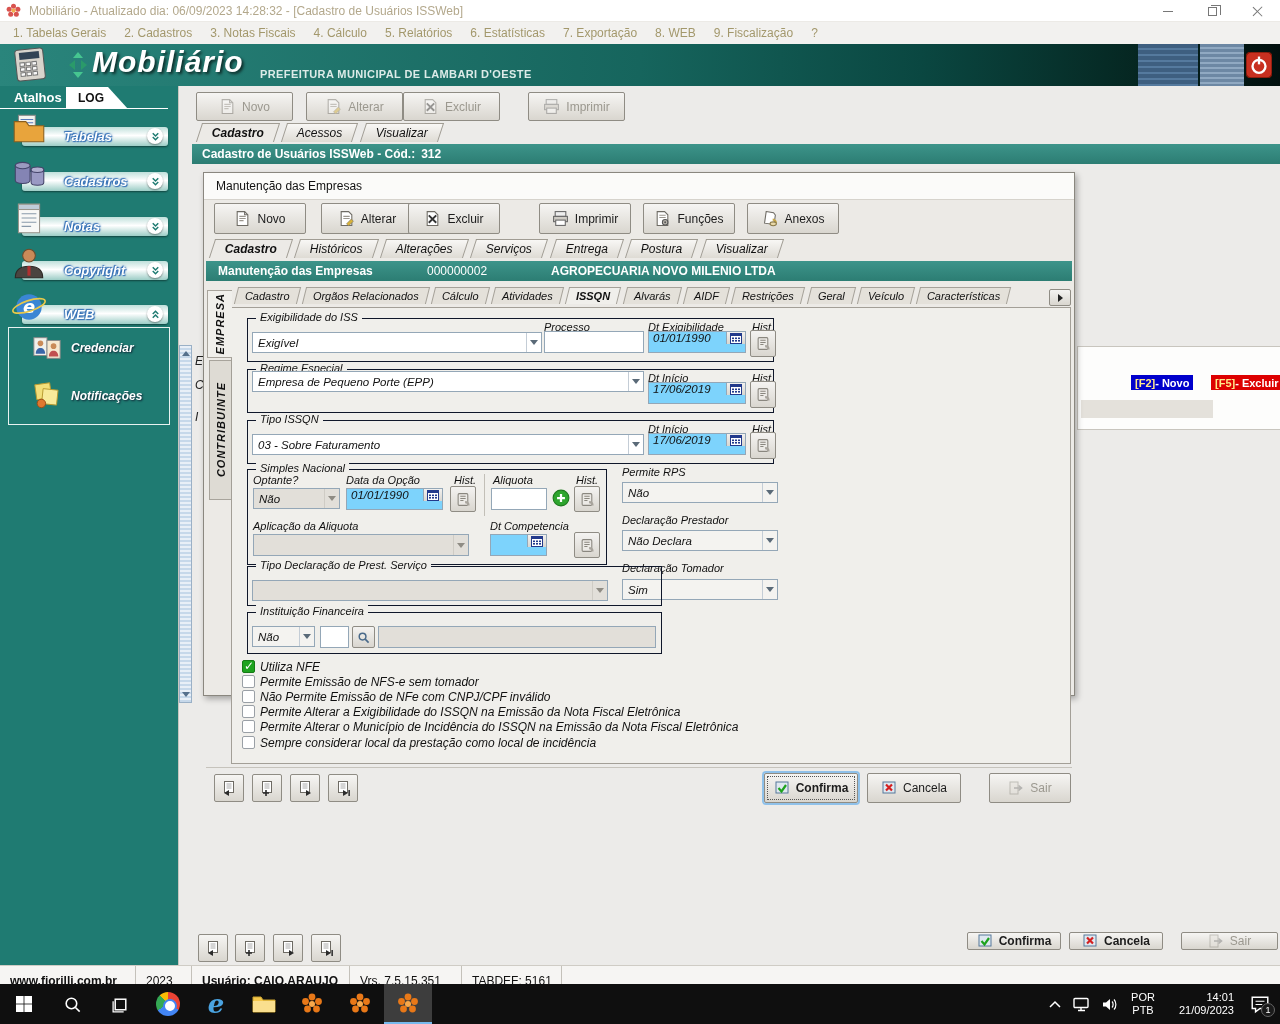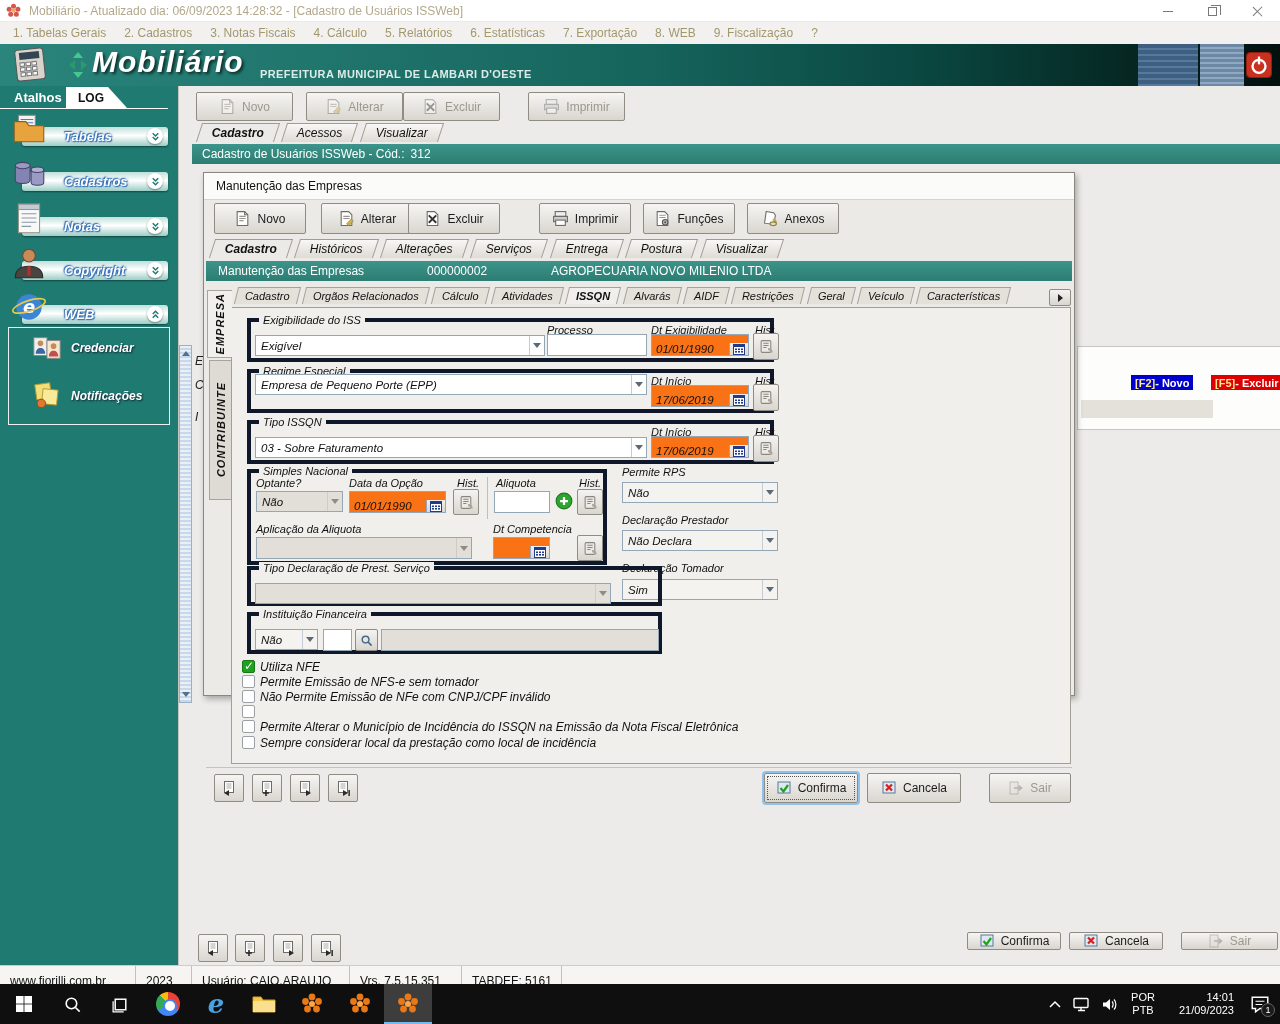--- a/index.html
+++ b/index.html
@@ -1,20 +1,20 @@
 <!DOCTYPE html>
 <html><head>
 <meta charset="utf-8">
 <style>
 *{margin:0;padding:0;box-sizing:border-box}
 html,body{width:1280px;height:1024px}
 body{position:relative;font-family:"Liberation Sans","DejaVu Sans",sans-serif;font-size:12px;background:#ecebe9;overflow:hidden;color:#111}
 .abs{position:absolute}
 .i{font-style:italic}
-.b{font-weight:normal}
+.b{font-weight:bold}
 svg{display:block}
 
 .titlebar{position:absolute;top:0;left:0;width:1280px;height:22px;background:#fff;display:flex;align-items:center;border-bottom:1px solid #eceae6}
 .titlebar .ttl{margin-left:8px;color:#b3a88c;font-size:12px}
 .wbtns{position:absolute;right:0;top:0;height:22px;display:flex}
 .win-btn{width:45px;height:22px;display:flex;align-items:center;justify-content:center}
 .g-min{width:10px;height:1px;background:#777}
 .g-res{width:9px;height:9px;border:1px solid #777;position:relative}
 .g-res::before{content:"";position:absolute;top:-3px;left:2px;width:9px;height:9px;border:1px solid #777;border-bottom:none;border-left:none}
 .g-cls{position:relative;width:12px;height:12px}
@@ -60,33 +60,33 @@
 .dialog{position:absolute;left:203px;top:172px;width:872px;height:524px;background:#eceae6;border:1px solid #8a877f;box-shadow:2px 3px 6px rgba(0,0,0,.3)}
 .dlg-title{height:27px;background:#fbfbf9;border-bottom:1px solid #d6d3cc;display:flex;align-items:center;padding-left:12px}
 .dlg-teal{position:absolute;left:2px;top:88px;width:866px;height:20px}
 .stab{display:inline-block;border:1px solid #a5a199;border-bottom:none;background:#e4e1da;margin-right:2px;transform:skewX(-14deg)}
 .stab>span{display:block;transform:skewX(14deg);padding:2px 8px;font-size:11px;font-style:italic;white-space:nowrap}
 .stab.active{background:#f0efeb;position:relative;z-index:3}
 .stab.active>span{font-weight:bold}
 .vtab{position:absolute;display:flex;align-items:center;justify-content:center;font-style:italic;font-weight:bold;font-size:11px;border:1px solid #a8a49c}
 .vtab span{writing-mode:vertical-rl;transform:rotate(180deg);letter-spacing:1px}
 .frame{position:absolute;left:27px;top:134px;width:840px;height:457px;border:1px solid #a39f97;background:#f0efeb}
-.grp{position:absolute;border:4px solid #0f172a}
+.grp{position:absolute;border:1px solid #0f172a}
 .grp .lg{position:absolute;top:-8px;left:8px;background:#f0efeb;padding:0 4px;font-size:11px;font-style:italic;white-space:nowrap}
 .flabel{position:absolute;font-size:11px;font-style:italic;white-space:nowrap}
 .combo{position:absolute;height:21px;background:#fff;border:1px solid #94a7b7;display:flex;align-items:center}
 .combo .ct{flex:1;padding-left:5px;font-size:11.5px;font-style:italic;overflow:hidden;white-space:nowrap}
 .combo .ca{width:15px;height:100%;display:flex;align-items:center;justify-content:center;border-left:1px solid #c4cdd6}
 .combo .ca::before{content:"";border:4px solid transparent;border-top:5px solid #5a6a78;margin-top:4px}
 .combo.dis{background:#e2dfd9}
 .combo.dis .ca{border-left-color:#cfccc5}
 .combo.dis .ca::before{border-top-color:#8f8c84}
 .tin{position:absolute;height:22px;border:1px solid #94a7b7;background:#fff;font-size:11.5px;font-style:italic;padding:0 4px;font-family:inherit}
 .tin:disabled,.tin.dis{background:#e2dfd9}
-.datef{position:absolute;height:22px;border:1px solid #94a7b7;background:#f97316;display:flex;align-items:flex-end}
+.datef{position:absolute;height:22px;border:1px solid #94a7b7;background:#7dd3fc;display:flex;align-items:flex-start}
 .datef .dv{flex:1;display:flex;align-items:center;padding-left:4px;font-size:11.5px;font-style:italic;white-space:nowrap}
 .calbtn{width:19px;background:linear-gradient(#f2f1ef,#d9d6cf);border-left:1px solid #94a7b7;display:flex;align-items:center;justify-content:center}
 .sqbtn{position:absolute;background:linear-gradient(#f4f3f1,#d9d6cf);border:1px solid #8f8c84;border-radius:2px;display:flex;align-items:center;justify-content:center}
 .chk{position:absolute;width:13px;height:13px;border:1px solid #9aa0a6;background:#fff;border-radius:2px}
 .chk.checked{background:#1ea31e;border-color:#157a15}
 .chk.checked::after{content:"✓";position:absolute;left:1px;top:-2px;color:#fff;font-size:12px;font-weight:bold}
 .chk-lb{position:absolute;font-size:12px;font-style:italic;white-space:nowrap}
 .focusring{box-shadow:0 0 0 2px #8fc1ea;outline:1px dotted #555;outline-offset:-4px}
 
 .statusbar{position:absolute;top:965px;left:0;width:1280px;height:31px;background:#f6f5f3;border-top:1px solid #cfccc5;display:flex;align-items:center;font-size:12px}
@@ -737,20 +737,21 @@
       <input class="tin dis" style="left: 130px; top: 13px; width: 278px;" disabled="" value="">
     </div>
 
     <span class="chk checked" style="left:10px;top:352px"></span>
     <span class="chk-lb" style="left:28px;top:352px">Utiliza NFE</span>
     <span class="chk" style="left:10px;top:367px"></span>
     <span class="chk-lb" style="left:28px;top:367px">Permite Emissão de NFS-e sem tomador</span>
     <span class="chk" style="left:10px;top:382px"></span>
     <span class="chk-lb" style="left:28px;top:382px">Não Permite Emissão de NFe com CNPJ/CPF inválido</span>
     <span class="chk" style="left:10px;top:397px"></span>
+    <span class="chk-lb" style="left:28px;top:397px">Permite Alterar a Exigibilidade do ISSQN na Emissão da Nota Fiscal Eletrônica</span>
     <span class="chk" style="left:10px;top:412px"></span>
     <span class="chk-lb" style="left:28px;top:412px">Permite Alterar o Município de Incidência do ISSQN na Emissão da Nota Fiscal Eletrônica</span>
     <span class="chk" style="left:10px;top:428px"></span>
     <span class="chk-lb" style="left:28px;top:428px">Sempre considerar local da prestação como local de incidência</span>
   </div>
 
   <div class="abs" style="left:2px;top:594px;width:866px;height:42px;border-top:1px solid #c6c3bc">
     <div class="btn navbtn" style="left:8px;top:6px">
       <svg width="16" height="16" viewBox="0 0 16 16">
           <rect x="3.5" y="1.5" width="9" height="11" fill="#fff" stroke="#6e6b64"></rect>

